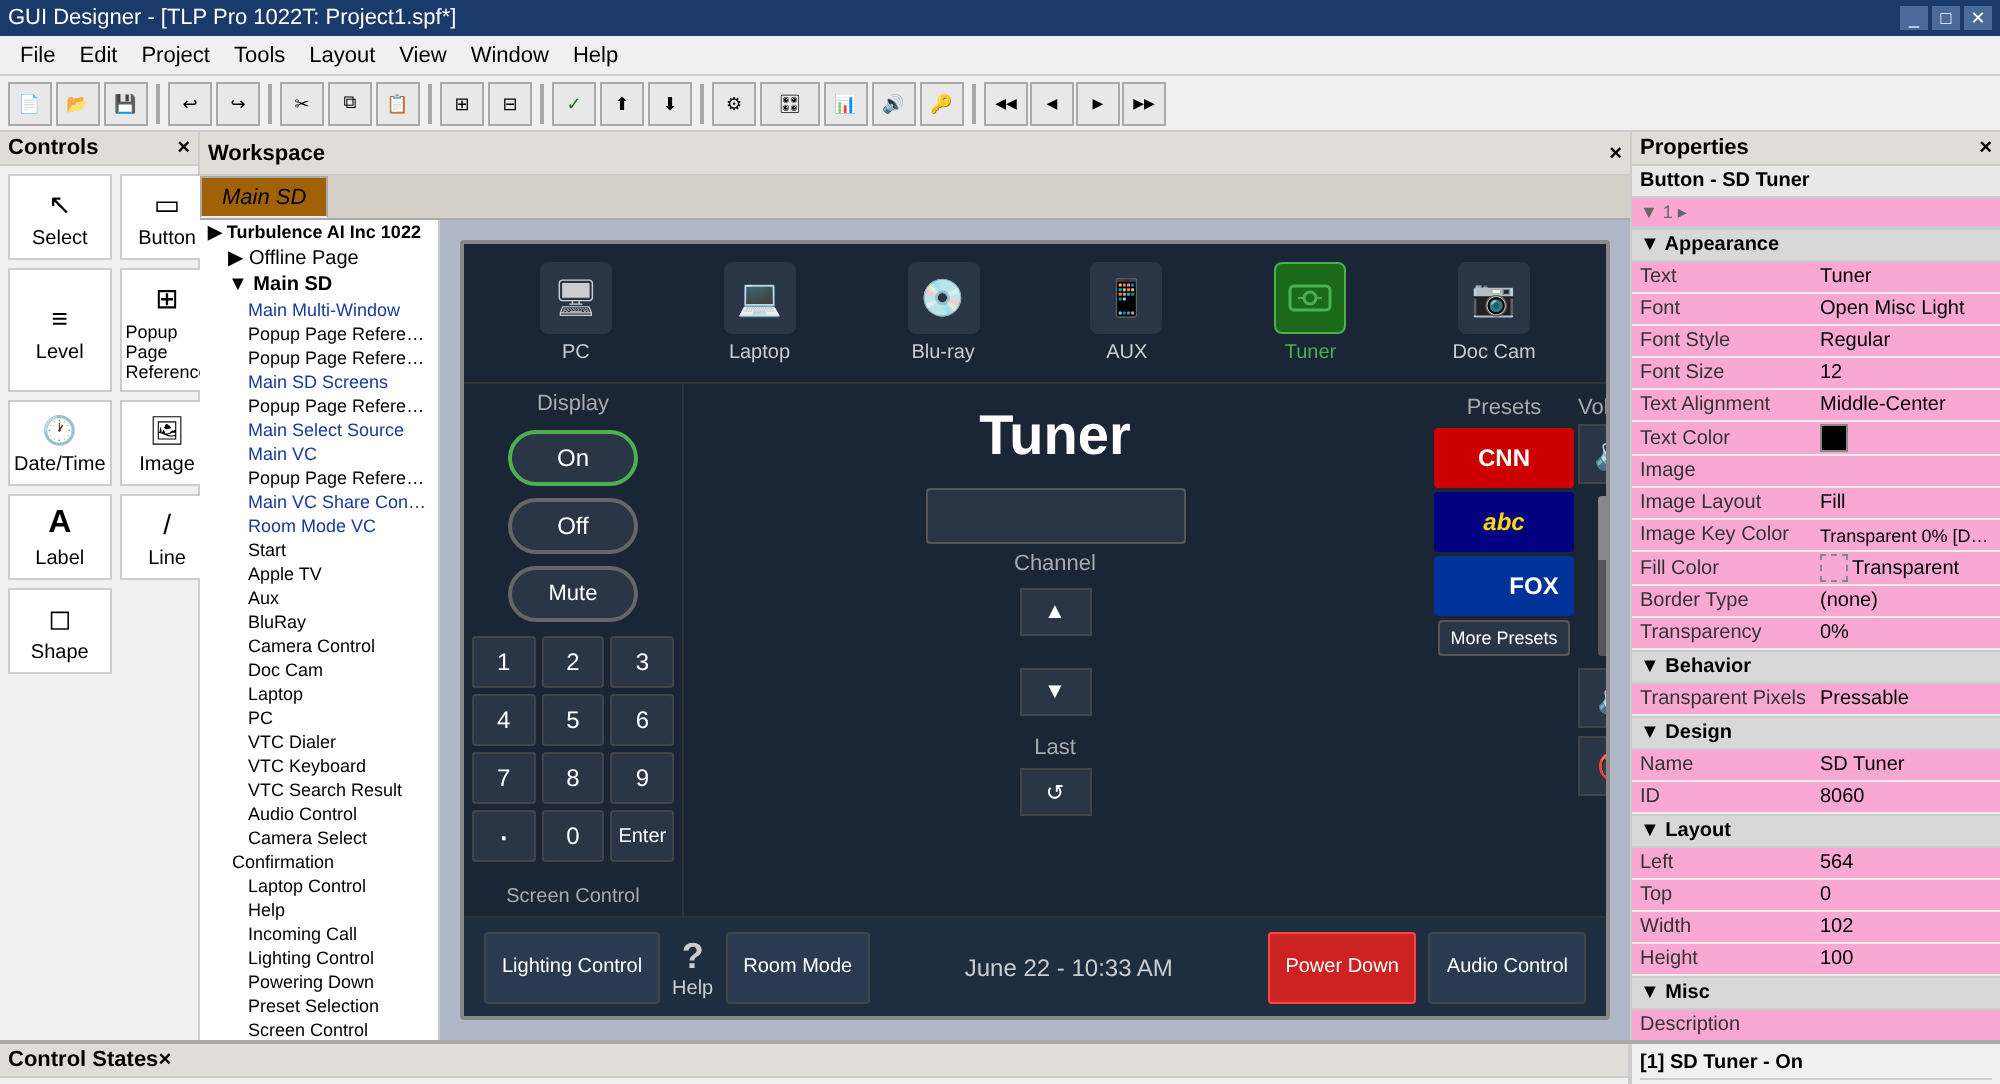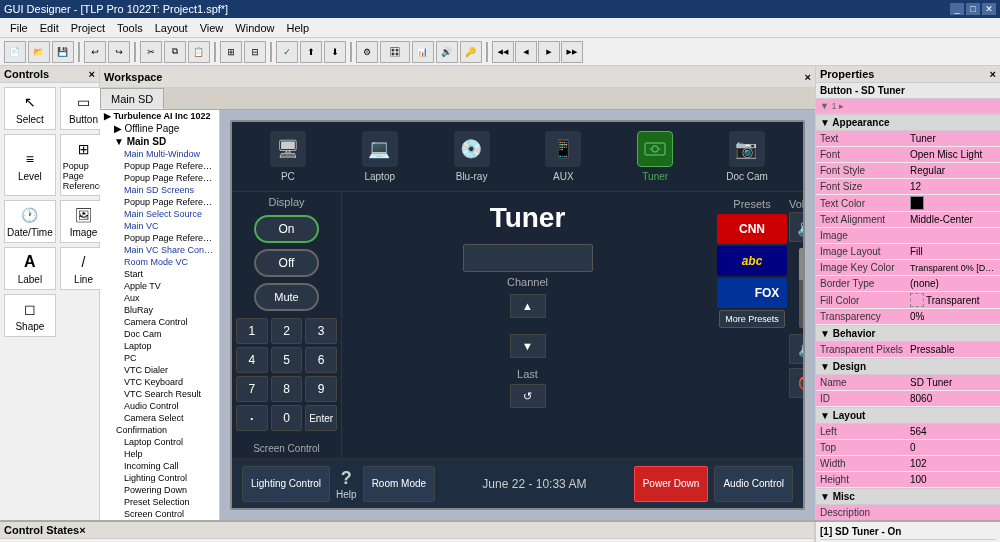--- a/index.html
+++ b/index.html
@@ -31,21 +31,21 @@
 
     
     #middle-panel { flex: 1; display: flex; flex-direction: column; overflow: hidden; }
 
     
     #workspace-header { background: #e0ddd8; height: 22px; display: flex; align-items: center; padding: 0 4px; border-bottom: 1px solid #ccc; font-size: 11px; font-weight: bold; }
 
     
     #tab-area { display: flex; background: #d4d0c8; border-bottom: 1px solid #aaa; height: 22px; }
     .tab { padding: 2px 10px; background: #c8c4bc; border: 1px solid #aaa; border-bottom: none; cursor: pointer; font-size: 11px; display: flex; align-items: center; }
-    .tab.active { background: #e5e5e5; border-bottom: 1px solid #f0f0f0; }
+    .tab.active { background: #a16207; border-bottom: 1px solid #f0f0f0; font-style: italic; }
 
     
     #content-split { display: flex; flex: 1; overflow: hidden; }
 
     
     #tree-panel { width: 120px; background: white; border-right: 1px solid #ccc; overflow-y: auto; font-size: 10px; }
     .tree-item { padding: 1px 4px; cursor: pointer; white-space: nowrap; overflow: hidden; text-overflow: ellipsis; }
     .tree-item.bold { font-weight: bold; }
     .tree-item.blue { color: #1a3a9b; }
     .tree-indent1 { padding-left: 14px; }
@@ -426,47 +426,47 @@
     </div>
     <div class="prop-row">
       <span class="prop-label">Font Style</span>
       <span class="prop-value">Regular</span>
     </div>
     <div class="prop-row">
       <span class="prop-label">Font Size</span>
       <span class="prop-value">12</span>
     </div>
     <div class="prop-row">
+      <span class="prop-label">Text Alignment</span>
+      <span class="prop-value">Middle-Center</span>
+    </div>
+    <div class="prop-row">
       <span class="prop-label">Text Color</span>
       <span class="prop-color" style="background:#000000;"></span>
     </div>
     <div class="prop-row">
-      <span class="prop-label">Text Alignment</span>
-      <span class="prop-value">Middle-Center</span>
-    </div>
-    <div class="prop-row">
       <span class="prop-label">Image</span>
       <span class="prop-value"></span>
     </div>
     <div class="prop-row">
       <span class="prop-label">Image Layout</span>
       <span class="prop-value">Fill</span>
     </div>
     <div class="prop-row">
       <span class="prop-label">Image Key Color</span>
       <span class="prop-value" style="font-size:9px;">Transparent 0% [Disabled]</span>
-    </div>
-    <div class="prop-row">
-      <span class="prop-label">Border Type</span>
-      <span class="prop-value">(none)</span>
     </div>
     <div class="prop-row">
       <span class="prop-label">Fill Color</span>
       <span class="prop-color" style="background:rgba(0,0,0,0); border-style:dashed;"></span>
       <span class="prop-value">Transparent</span>
+    </div>
+    <div class="prop-row">
+      <span class="prop-label">Border Type</span>
+      <span class="prop-value">(none)</span>
     </div>
     <div class="prop-row">
       <span class="prop-label">Transparency</span>
       <span class="prop-value">0%</span>
     </div>
 
     <div class="prop-section-header">▼ Behavior</div>
     <div class="prop-row">
       <span class="prop-label">Transparent Pixels</span>
       <span class="prop-value">Pressable</span>

